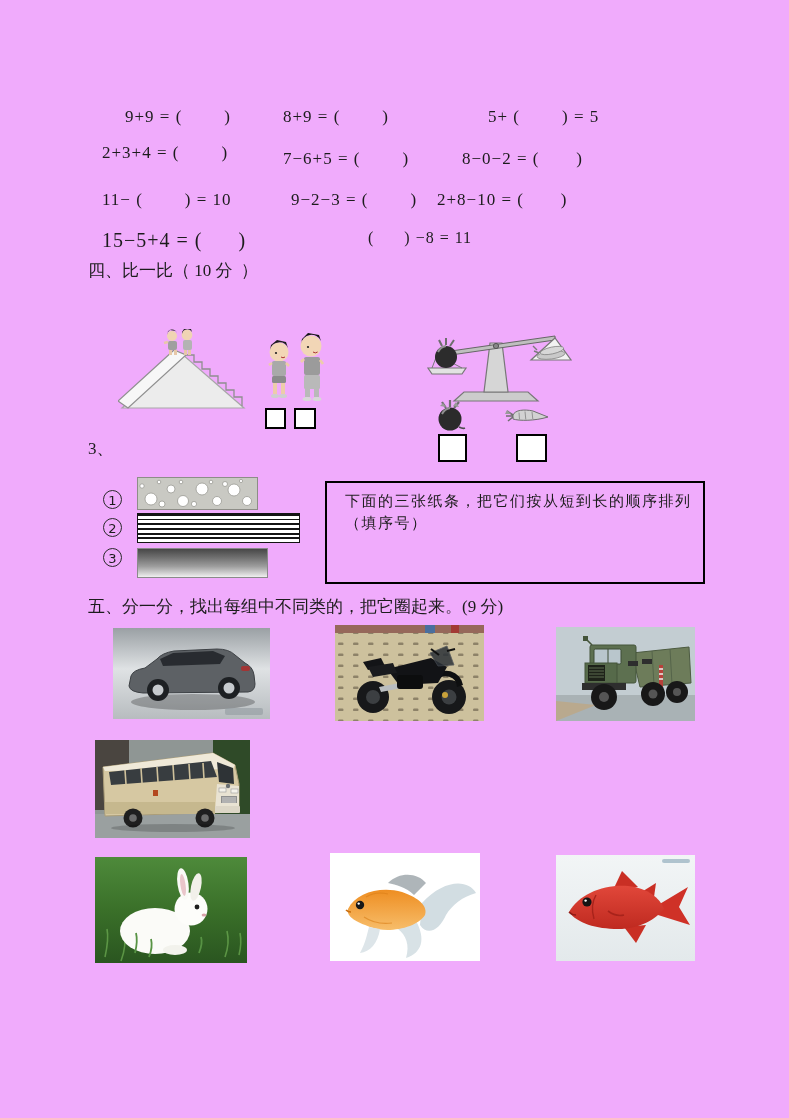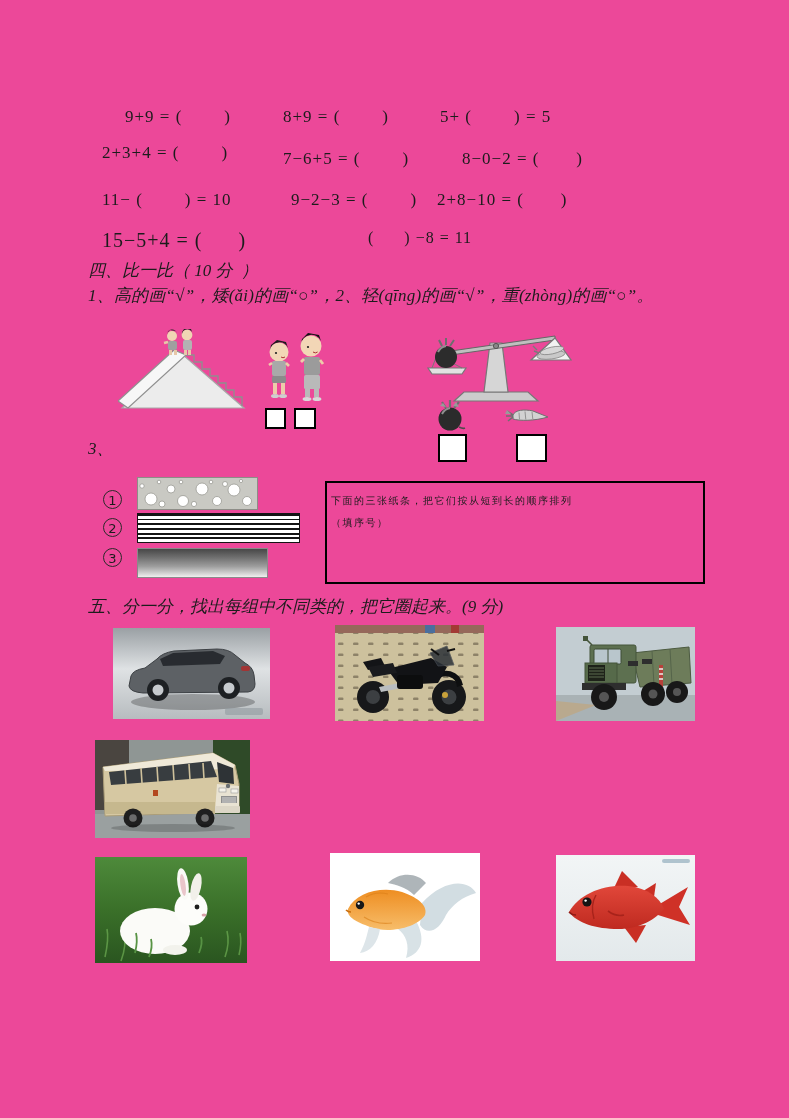--- a/index.html
+++ b/index.html
@@ -1,55 +1,54 @@
 <!DOCTYPE html>
 <html lang="zh"><head>
 <meta charset="utf-8">
 <style>
   html,body{margin:0;padding:0;background:#ffffff;}
-  .page{position:relative;width:789px;height:1118px;background:#ec4899;overflow:hidden;
+  .page{position:relative;width:789px;height:1118px;background:#f0abfc;overflow:hidden;
         font-family:"Liberation Serif","DejaVu Serif",serif;color:#1c1c1c;}
   .eq{position:absolute;font-size:17px;white-space:pre;letter-spacing:1px;}
-  .secline{position:absolute;font-size:17px;white-space:pre;font-style:italic;}
+  .secline{position:absolute;font-size:17px;white-space:pre;}
   .checkbox{position:absolute;border:2px solid #000;background:#fff;box-sizing:border-box;}
   .num-circle{position:absolute;width:19px;height:19px;border:1.5px solid #2a2a2a;border-radius:50%;
               text-align:center;line-height:19px;font-size:13px;font-family:"DejaVu Sans",sans-serif;box-sizing:border-box;}
   .strip{position:absolute;box-sizing:border-box;}
   .strip-lines{background:repeating-linear-gradient(180deg,#141414 0px,#141414 1.7px,#ffffff 1.7px,#ffffff 4.7px);
                border:1px solid #141414;}
   .strip-gradient{background:linear-gradient(180deg,#474747 0%,#6f6f6f 30%,#9d9d9d 62%,#d9d9d9 90%,#f0f0f0 100%);
                   border:1px solid #8a8a8a;}
   .qbox{position:absolute;left:325px;top:481px;width:380px;height:103px;border:2px solid #000;
-        box-sizing:border-box;padding:7px 8px 0 4px;font-size:10px;line-height:22px;letter-spacing:1.5px;}
+        box-sizing:border-box;padding:7px 8px 0 18px;font-size:15px;line-height:22px;letter-spacing:1.5px;}
   .qbox div{white-space:pre;}
   .imgbox{position:absolute;}
   .imgbox svg{display:block;}
 </style>
 </head>
 <body>
 
 <div class="page">
 
   <span class="eq" style="left:125px;top:107px">9+9 = (        )</span>
   <span class="eq" style="left:283px;top:107px">8+9 = (        )</span>
-  <span class="eq" style="left:440px;top:107px">5+ (        ) = 5</span>
+  <span class="eq" style="left:488px;top:107px">5+ (        ) = 5</span>
 
   <span class="eq" style="left:102px;top:143px">2+3+4 = (        )</span>
   <span class="eq" style="left:283px;top:149px">7−6+5 = (        )</span>
   <span class="eq" style="left:462px;top:149px">8−0−2 = (       )</span>
 
   <span class="eq" style="left:102px;top:190px">11− (        ) = 10</span>
   <span class="eq" style="left:291px;top:190px">9−2−3 = (        )</span>
   <span class="eq" style="left:437px;top:190px">2+8−10 = (       )</span>
 
   <span class="eq" style="left:102px;top:229px;font-size:20px">15−5+4 = (      )</span>
   <span class="eq" style="left:368px;top:229px;font-size:16px">(      ) −8 = 11</span>
 
   <span class="secline" style="left:88px;top:259px">四、比一比（ 10 分  ）</span>
-  <span class="secline" style="left:88px;top:284px;letter-spacing:0.2px">1、高的画“√”，矮(ǎi)的画“○”，2、轻(qīng)的画“√”，重(zhòng)的画“○”。</span>
 
   <div class="imgbox" style="left:118px;top:328px">
     <svg width="138" height="84" viewBox="0 0 138 84">
       <polygon points="4,80 64,26 126,80" fill="#ececec" stroke="#a8a8a8" stroke-width="1.2"></polygon>
       <polygon points="0,73 56,22 68,27 10,80" fill="#f7f7f7" stroke="#8f8f8f" stroke-width="1.2"></polygon>
       <path d="M68,27 L76,27 76,34 84,34 84,41 92,41 92,48 100,48 100,55 108,55 108,62 116,62 116,69 124,69 124,78" fill="none" stroke="#8f8f8f" stroke-width="1.3"></path>
       <g>
         <circle cx="54" cy="8" r="5" fill="#f0d4b4"></circle>
         <path d="M49,7 A5,5 0 0 1 59,6 L58,3 52,2 49,5 Z" fill="#222"></path>
         <rect x="50" y="13" width="9" height="9" rx="2" fill="#9f9f9f"></rect>

